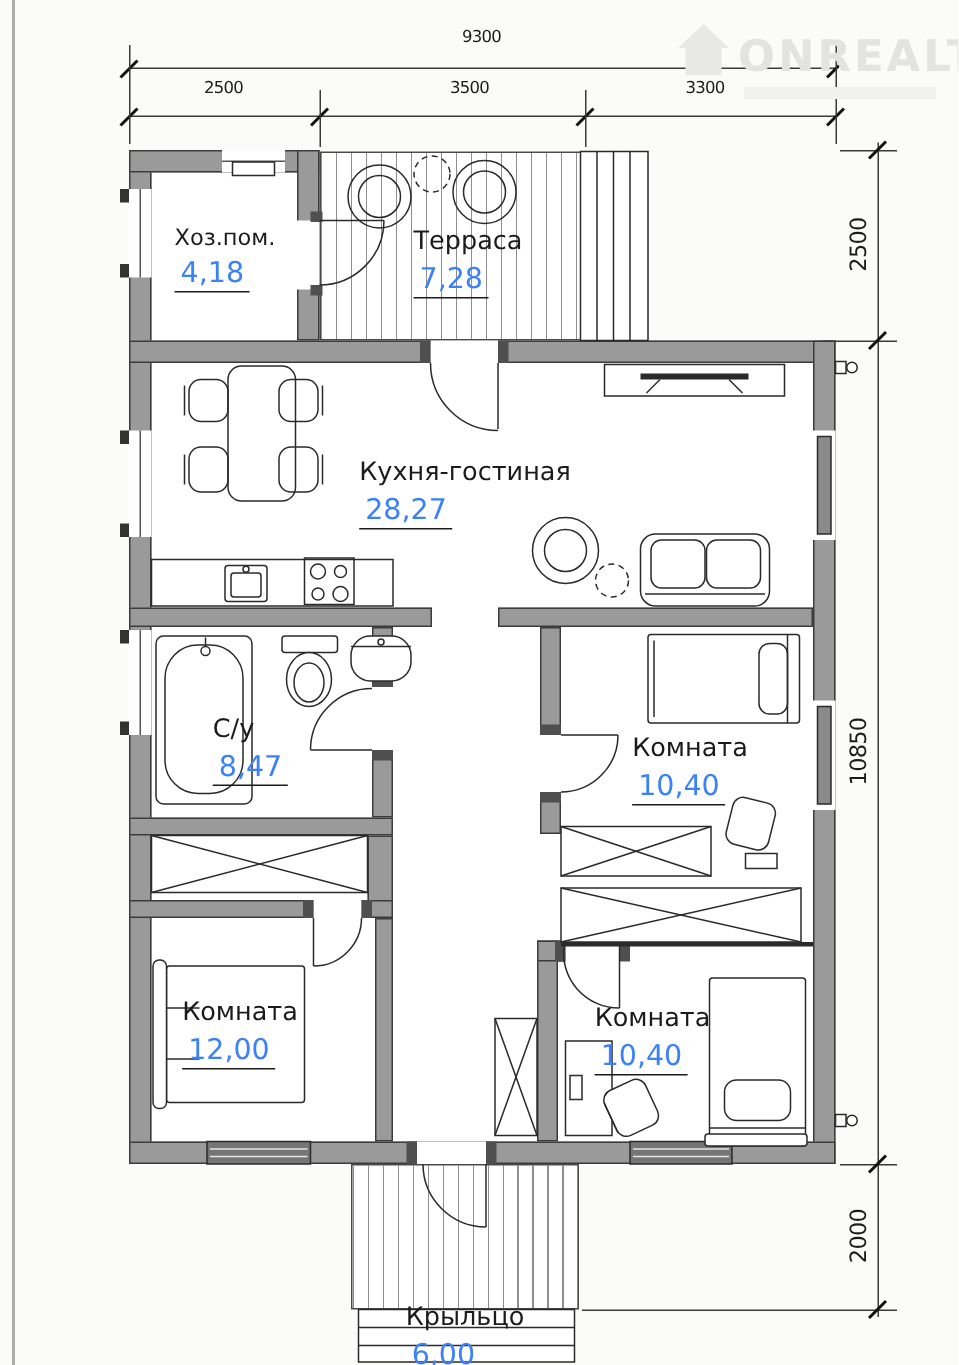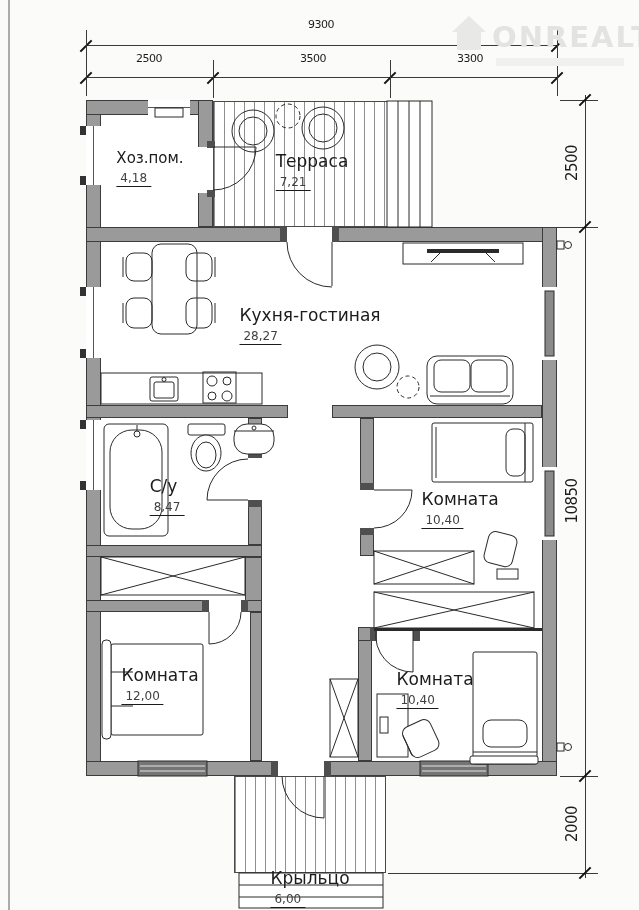--- a/index.html
+++ b/index.html
@@ -18,21 +18,21 @@
     border:1px solid #4a4a4a;box-sizing:border-box;}
   
   .dimline{position:absolute;background:#3a3a3a;}
   .tick{position:absolute;width:16px;height:2px;background:#111;transform:translate(-50%,-50%) rotate(-45deg);}
   .dim-label{position:absolute;font-size:11px;letter-spacing:-0.5px;color:#1c1c1c;transform:translateX(-50%);white-space:nowrap;}
   .dim-label-v{position:absolute;font-size:15px;letter-spacing:-0.5px;color:#1c1c1c;transform:translate(-50%,-50%) rotate(-90deg);white-space:nowrap;}
   
   .room-label{position:absolute;transform:translateX(-50%);text-align:left;white-space:nowrap;z-index:30;}
   .rname{font-size:17px;color:#1b1b1b;}
   .rname.small{font-size:15px;}
-  .rarea{display:inline-block;font-size:12px;color:#404040;border-bottom:1.4px solid #1b1b1b;padding:0 4px 1px 4px;margin-top:4px;}
+  .rarea{display:inline-block;font-size:19px;color:#3b82f6;border-bottom:1.4px solid #1b1b1b;padding:0 4px 1px 4px;margin-top:4px;}
   
   .wm{position:absolute;left:448px;top:12px;width:185px;height:64px;z-index:1;}
   .wm-text{position:absolute;left:44px;top:8px;font-size:29px;font-weight:bold;letter-spacing:2px;color:#e3e3e1;}
   .wm-sub{position:absolute;left:48px;top:46px;width:128px;height:8px;background:#f0f0ee;}
   svg.overlay{position:absolute;left:0;top:0;z-index:20;}
   .edge-artifact{position:absolute;left:8px;top:0;width:2px;height:910px;background:#6b6b6b;opacity:.55;}
 </style>
 </head>
 <body>
 
@@ -347,21 +347,21 @@
   <div class="dim-label-v" style="left:572px;top:163px;">2500</div>
   <div class="dim-label-v" style="left:572px;top:501px;">10850</div>
   <div class="dim-label-v" style="left:572px;top:824px;">2000</div>
 
   <div class="room-label" style="left:150px;top:149px;">
     <div class="rname small">Хоз.пом.</div>
     <div class="rarea">4,18</div>
   </div>
   <div class="room-label" style="left:312px;top:151px;">
     <div class="rname">Терраса</div>
-    <div class="rarea">7,21</div>
+    <div class="rarea">7,28</div>
   </div>
   <div class="room-label" style="left:310px;top:305px;">
     <div class="rname">Кухня-гостиная</div>
     <div class="rarea">28,27</div>
   </div>
   <div class="room-label" style="left:167px;top:476px;">
     <div class="rname">С/у</div>
     <div class="rarea">8,47</div>
   </div>
   <div class="room-label" style="left:460px;top:489px;">

